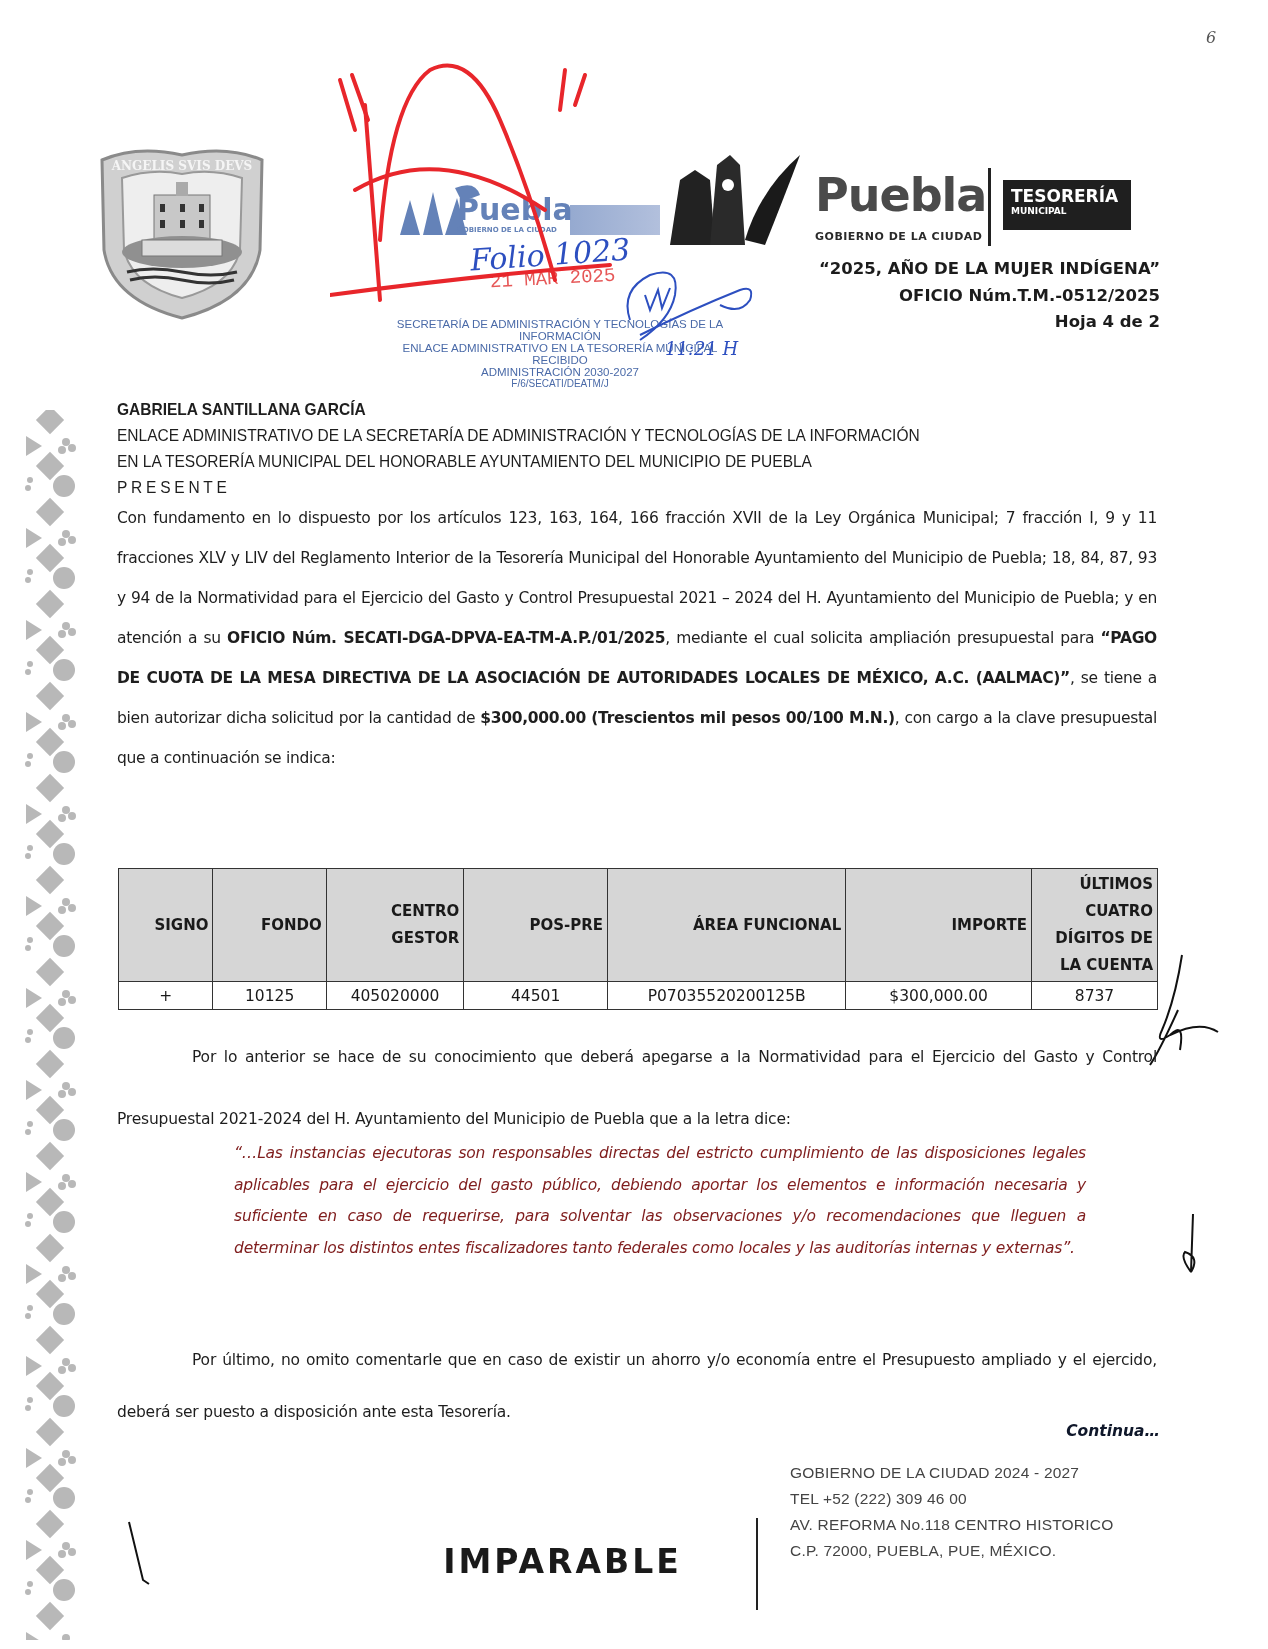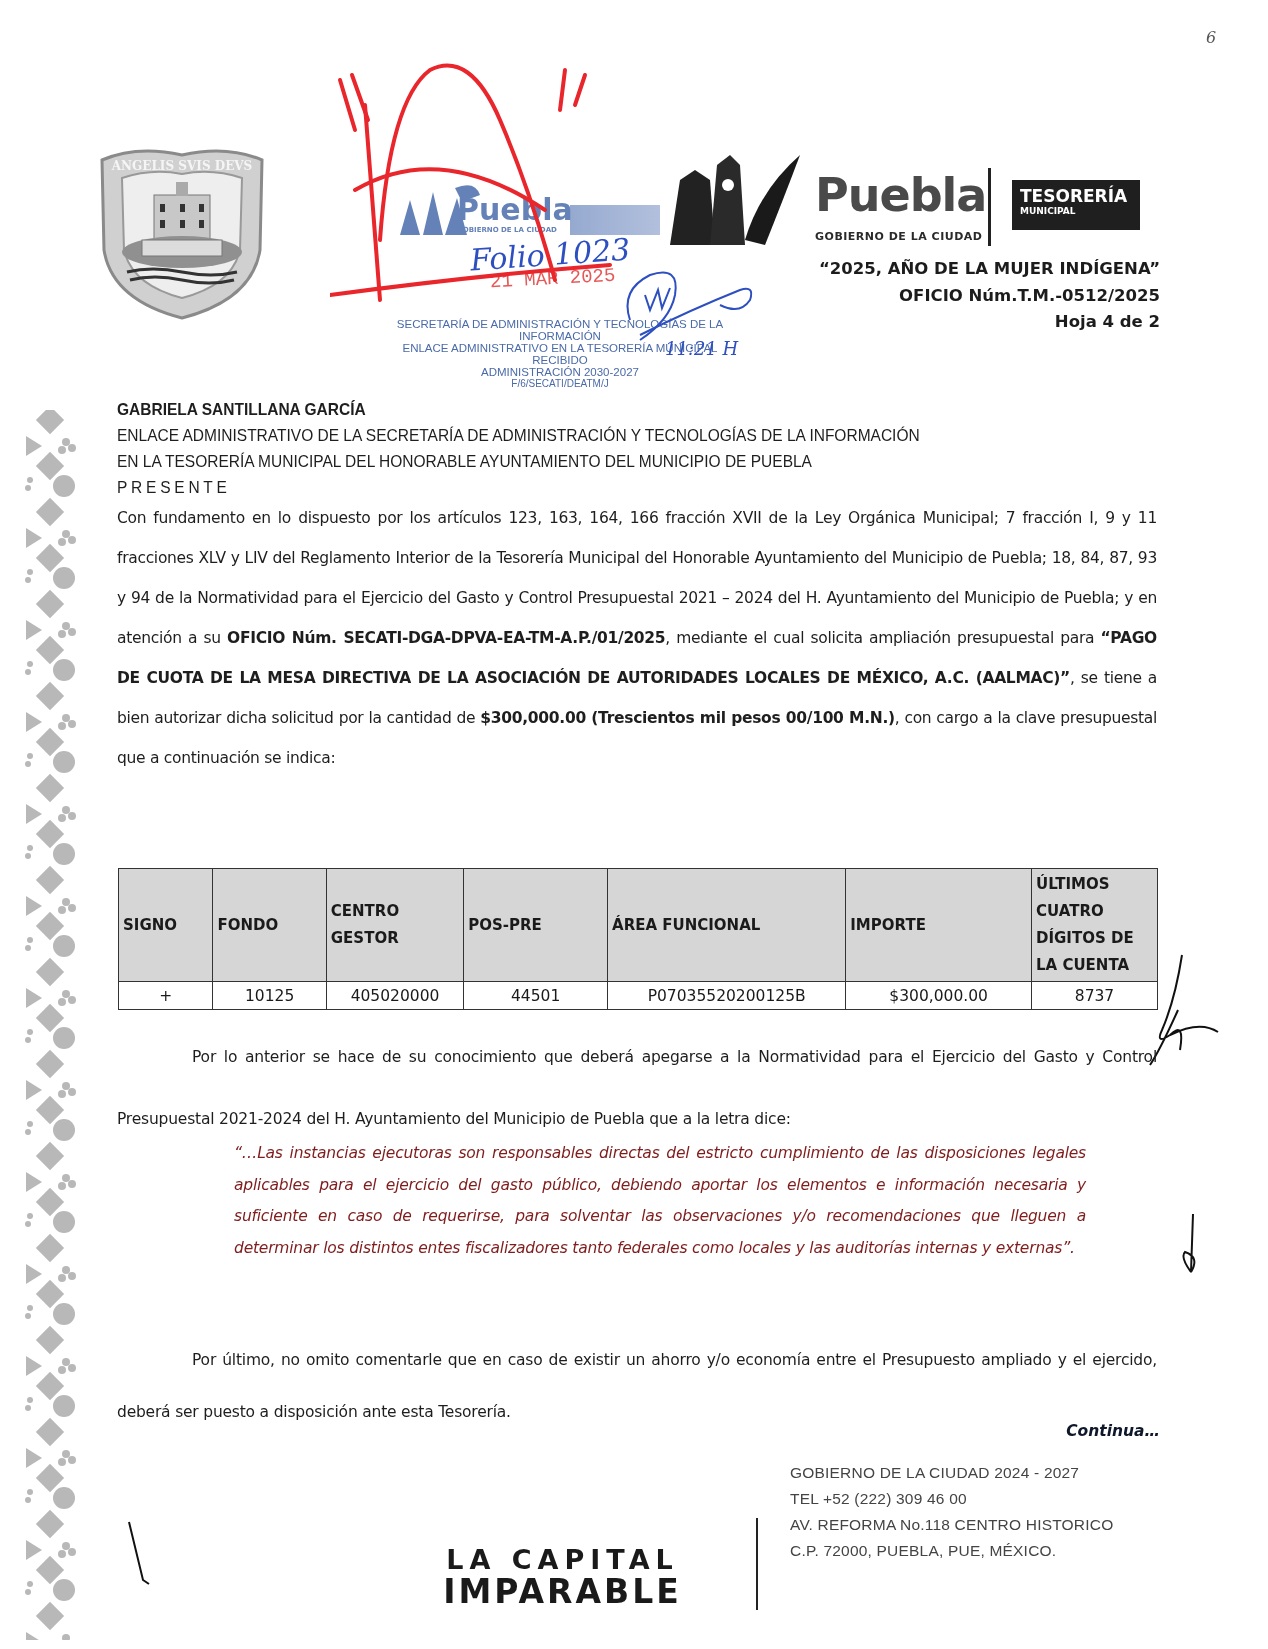--- a/index.html
+++ b/index.html
@@ -16,21 +16,21 @@
 
   
   .stamp-logo { left: 395px; top: 180px; width: 400px; height: 70px; }
   .red-mark { left: 330px; top: 40px; width: 320px; height: 270px; pointer-events: none; }
 
   
   .puebla-logo { left: 660px; top: 150px; width: 460px; height: 100px; }
   .puebla-word { position: absolute; left: 155px; top: 18px; font-family: "DejaVu Sans", sans-serif; font-weight: bold; font-size: 46px; color: #4a4a4a; letter-spacing: -1px; }
   .puebla-sub { position: absolute; left: 155px; top: 80px; font-family: "DejaVu Sans", sans-serif; font-weight: bold; font-size: 11px; color: #2a2a2a; letter-spacing: 0.5px; }
   .teso-divider { position: absolute; left: 328px; top: 18px; width: 3px; height: 78px; background: #222; }
-  .teso-box { position: absolute; left: 352px; top: 30px; width: 128px; height: 50px; background: #1f1f1f; color: #fff; padding: 6px 8px; }
+  .teso-box { position: absolute; left: 343px; top: 30px; width: 128px; height: 50px; background: #1f1f1f; color: #fff; padding: 6px 8px; }
   .teso-box .t1 { font-family: "DejaVu Sans", sans-serif; font-weight: bold; font-size: 17px; line-height: 20px; }
   .teso-box .t2 { font-family: "DejaVu Sans", sans-serif; font-weight: bold; font-size: 9px; }
 
   .header-right { right: 108px; top: 256px; text-align: right; font-family: "DejaVu Sans", sans-serif; font-weight: bold; font-size: 16.5px; line-height: 26.5px; color: #1c1c1c; }
 
   
   .stamp-text { left: 390px; top: 318px; width: 340px; text-align: center; color: #4a6aa8; font-family: "Liberation Sans", sans-serif; font-size: 11.5px; line-height: 12px; }
   .folio-hand { left: 470px; top: 237px; color: #2d4fc0; font-family: "DejaVu Serif", serif; font-style: italic; font-size: 30px; transform: rotate(-4deg); }
   .date-stamp { left: 490px; top: 268px; color: #e23a3a; font-family: "Liberation Mono", monospace; font-size: 19px; transform: rotate(-3deg); opacity: 0.85; }
 
@@ -39,21 +39,21 @@
   .addressee .name { font-weight: bold; }
   .addressee .presente { letter-spacing: 4px; }
 
   
   .para { left: 117px; width: 1040px; font-family: "DejaVu Sans", sans-serif; font-size: 15.5px; color: #1e1e1e; text-align: justify; text-align-last: left; }
   .p1 { top: 498px; line-height: 40px; letter-spacing: -0.3px; }
   .p1 b { font-weight: bold; }
 
   
   .budget-table { position: absolute; left: 118px; top: 868px; width: 1040px; border-collapse: collapse; font-family: "DejaVu Sans", sans-serif; }
-  .budget-table th { background: #d6d6d6; font-weight: bold; font-size: 15px; line-height: 27px; border: 1.5px solid #333; text-align: left; vertical-align: middle; padding: 2px 4px; color: #1a1a1a; }
+  .budget-table th { background: #d6d6d6; font-weight: bold; font-size: 15px; line-height: 27px; border: 1.5px solid #333; text-align: right; vertical-align: middle; padding: 2px 4px; color: #1a1a1a; }
   .budget-table td { font-size: 15.5px; border: 1.5px solid #333; text-align: center; height: 28px; color: #1a1a1a; }
 
   .p2 { top: 1026px; line-height: 62px; letter-spacing: -0.2px; }
   .p2 .indent { display: inline-block; width: 75px; }
 
   .quote { left: 234px; top: 1138px; width: 852px; font-family: "DejaVu Sans", sans-serif; font-weight: normal; font-style: italic; font-size: 15.5px; line-height: 31.5px; text-align: justify; color: #7f1d1d; letter-spacing: -0.2px; }
 
   .p3 { top: 1334px; line-height: 52px; letter-spacing: -0.2px; }
 
   .continua { right: 108px; top: 1422px; font-family: "DejaVu Sans", sans-serif; font-weight: bold; font-style: italic; font-size: 15.5px; color: #0f172a; }
@@ -243,21 +243,20 @@
   <span class="indent" style="display:inline-block;width:75px;"></span><span>Por último, no omito comentarle que en caso de existir un ahorro y/o economía entre el Presupuesto ampliado y el ejercido, deberá ser puesto a disposición ante esta Tesorería.</span>
 </div>
 
 <div class="abs continua">Continua…</div>
 
 <svg class="sign" style="left:125px; top:1520px;" width="40" height="70" viewBox="0 0 40 70">
   <path d="M4 2 L18 60 L24 64" stroke="#111" stroke-width="2" fill="none"></path>
 </svg>
 
 <div class="abs footer-logo">
-  <div class="l1">LA CAPITAL</div>
   <div class="l2">IMPARABLE</div>
 </div>
 <div class="abs footer-divider"></div>
 <div class="abs footer-contact">
   <div>GOBIERNO DE LA CIUDAD 2024 - 2027</div>
   <div>TEL +52 (222) 309 46 00</div>
   <div>AV. REFORMA No.118 CENTRO HISTORICO</div>
   <div>C.P. 72000, PUEBLA, PUE, MÉXICO.</div>
 </div>
 

